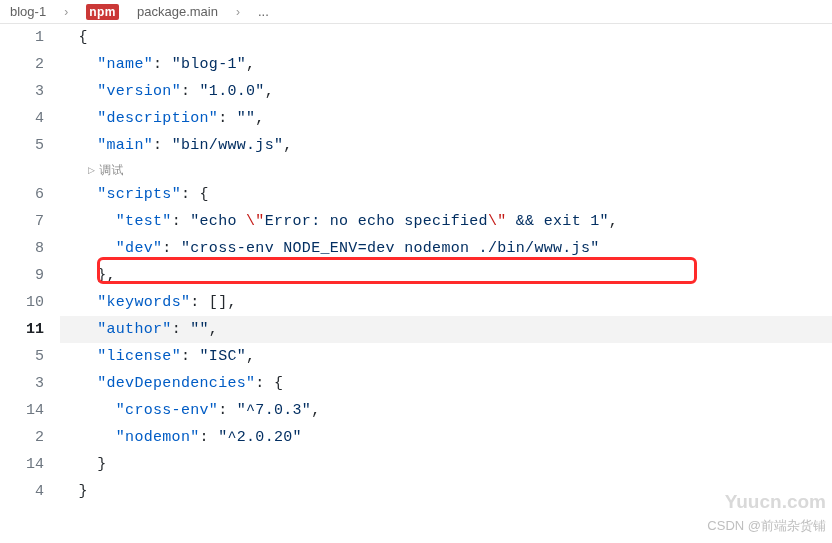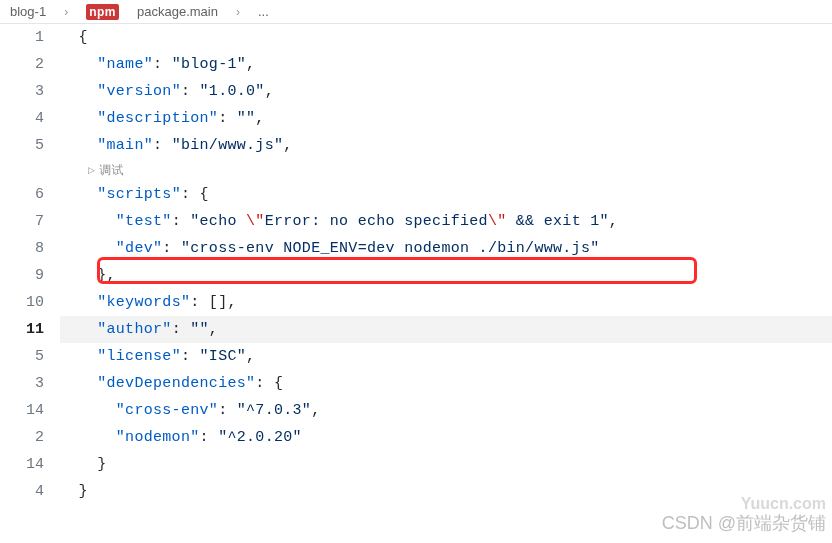--- a/index.html
+++ b/index.html
@@ -77,31 +77,31 @@
     border-radius: 6px;
     position: absolute;
     pointer-events: none;
   }
   .watermark-top {
     position: absolute;
     right: 6px;
     bottom: 30px;
     color: #d9d9d9;
     font-family: Arial, sans-serif;
-    font-size: 16px;
+    font-size: 19px;
     font-weight: bold;
     margin-left: 36px;
   }
   .watermark-bottom {
     position: absolute;
     right: 6px;
     bottom: 8px;
     color: #bfbfbf;
     font-family: "Segoe UI", Arial, sans-serif;
-    font-size: 18px;
+    font-size: 13px;
   }
 </style>
 </head>
 <body>
 
 <div class="breadcrumb">
   <span>blog-1</span>
   <span class="sep">›</span>
   <span class="npm-badge">npm</span>
   <span>package.main</span>

